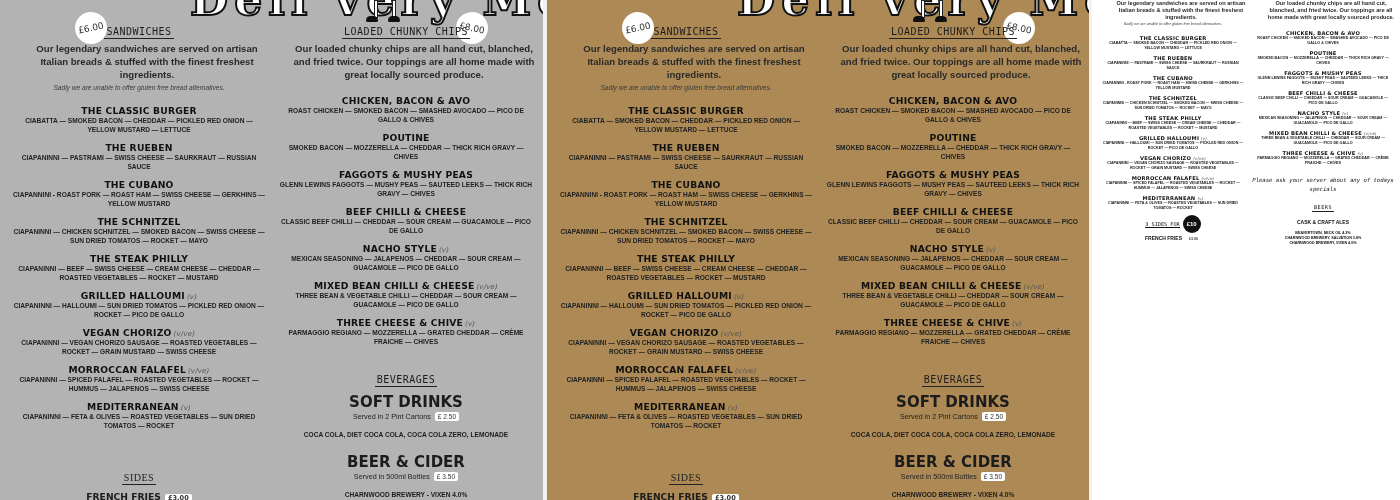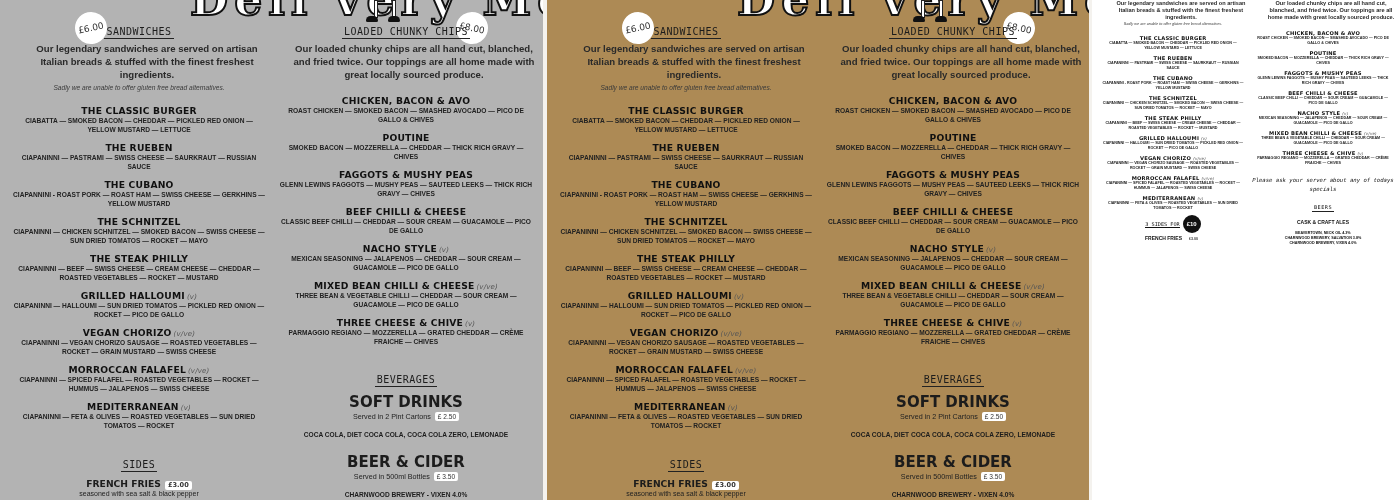--- a/index.html
+++ b/index.html
@@ -34,21 +34,21 @@
   .item-tag { font-size: 7px; font-style: italic; font-weight: normal; color: #555; margin-left: 2px; }
   .item-desc { font-size: 6.6px; font-weight: bold; line-height: 9px; color: #222; padding: 0 4px; }
 
   .bev-head { margin-top: 20px; }
   .sub-name { font-family: "DejaVu Sans", sans-serif; font-size: 15px; font-weight: bold; margin-top: 6px; }
   .sub-served { font-size: 7.2px; margin-top: 1px; color: #222; }
   .pill { display: inline-block; background: #fff; color: #333; font-size: 6.6px; padding: 0 3px; margin-left: 4px; border-radius: 2px; line-height: 9px; }
   .sub-list { font-size: 6.6px; font-weight: bold; margin-top: 9px; line-height: 9px; }
   .sub-list div { white-space: nowrap; }
 
-  .sides-head { margin-top: 21px; }
+  .sides-head { margin-top: 34px; font-family: Liberation Serif, serif; }
   .side-name { font-family: "DejaVu Sans", sans-serif; font-size: 9.2px; font-weight: bold; margin-top: 6px; }
   .side-desc { font-size: 7px; color: #222; }
 
   
   .mini { position: absolute; text-align: center; color: #111; }
   .mini .intro { font-size: 5.6px; line-height: 7px; margin-top: 0; }
   .mini .note { font-size: 3.8px; margin-top: 1px; }
   .mini .items { margin-top: 9px; }
   .mini .item { margin-bottom: 4px; }
   .mini .item-name { font-size: 5.2px; }

